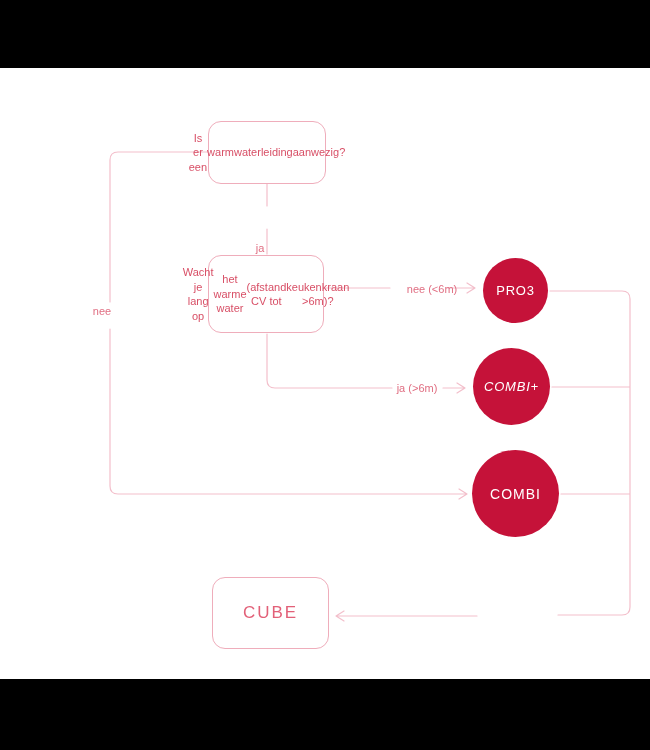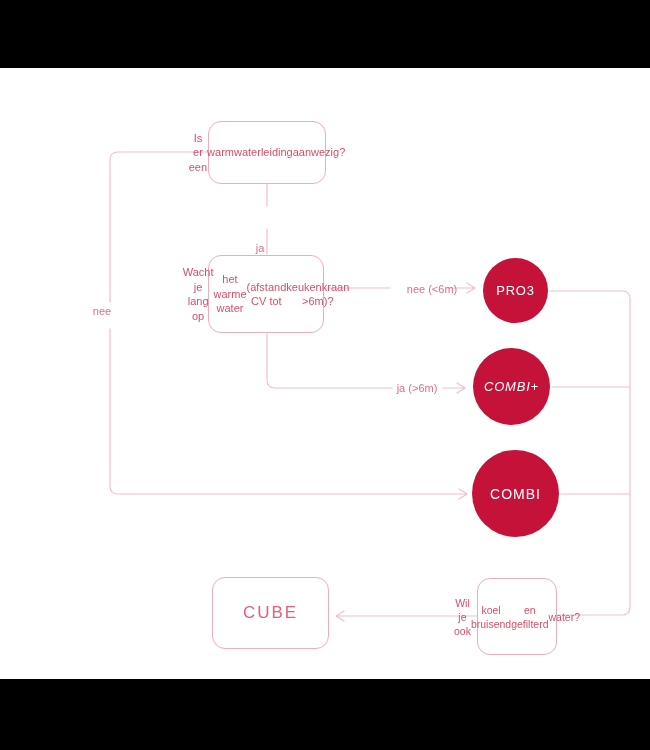--- a/index.html
+++ b/index.html
@@ -92,26 +92,20 @@
     <span class="ln">aanwezig?</span>
   </div>
 
   <div class="qbox" id="box-q2">
     <span class="ln">Wacht je lang op</span>
     <span class="ln">het warme water</span>
     <span class="ln">(afstand CV tot</span>
     <span class="ln">keukenkraan &gt;6m)?</span>
   </div>
 
-  <div class="qbox" id="box-q3">
-    <span class="ln">Wil je ook</span>
-    <span class="ln">koel bruisend</span>
-    <span class="ln">en gefilterd</span>
-    <span class="ln">water?</span>
-  </div>
 
   <div class="qbox" id="box-cube">
     <span class="cube-label">CUBE</span>
   </div>
 
   <div class="node" id="node-pro3">
     <span>PRO3</span>
   </div>
   <div class="node" id="node-combiplus">
     <span>COMBI+</span>

